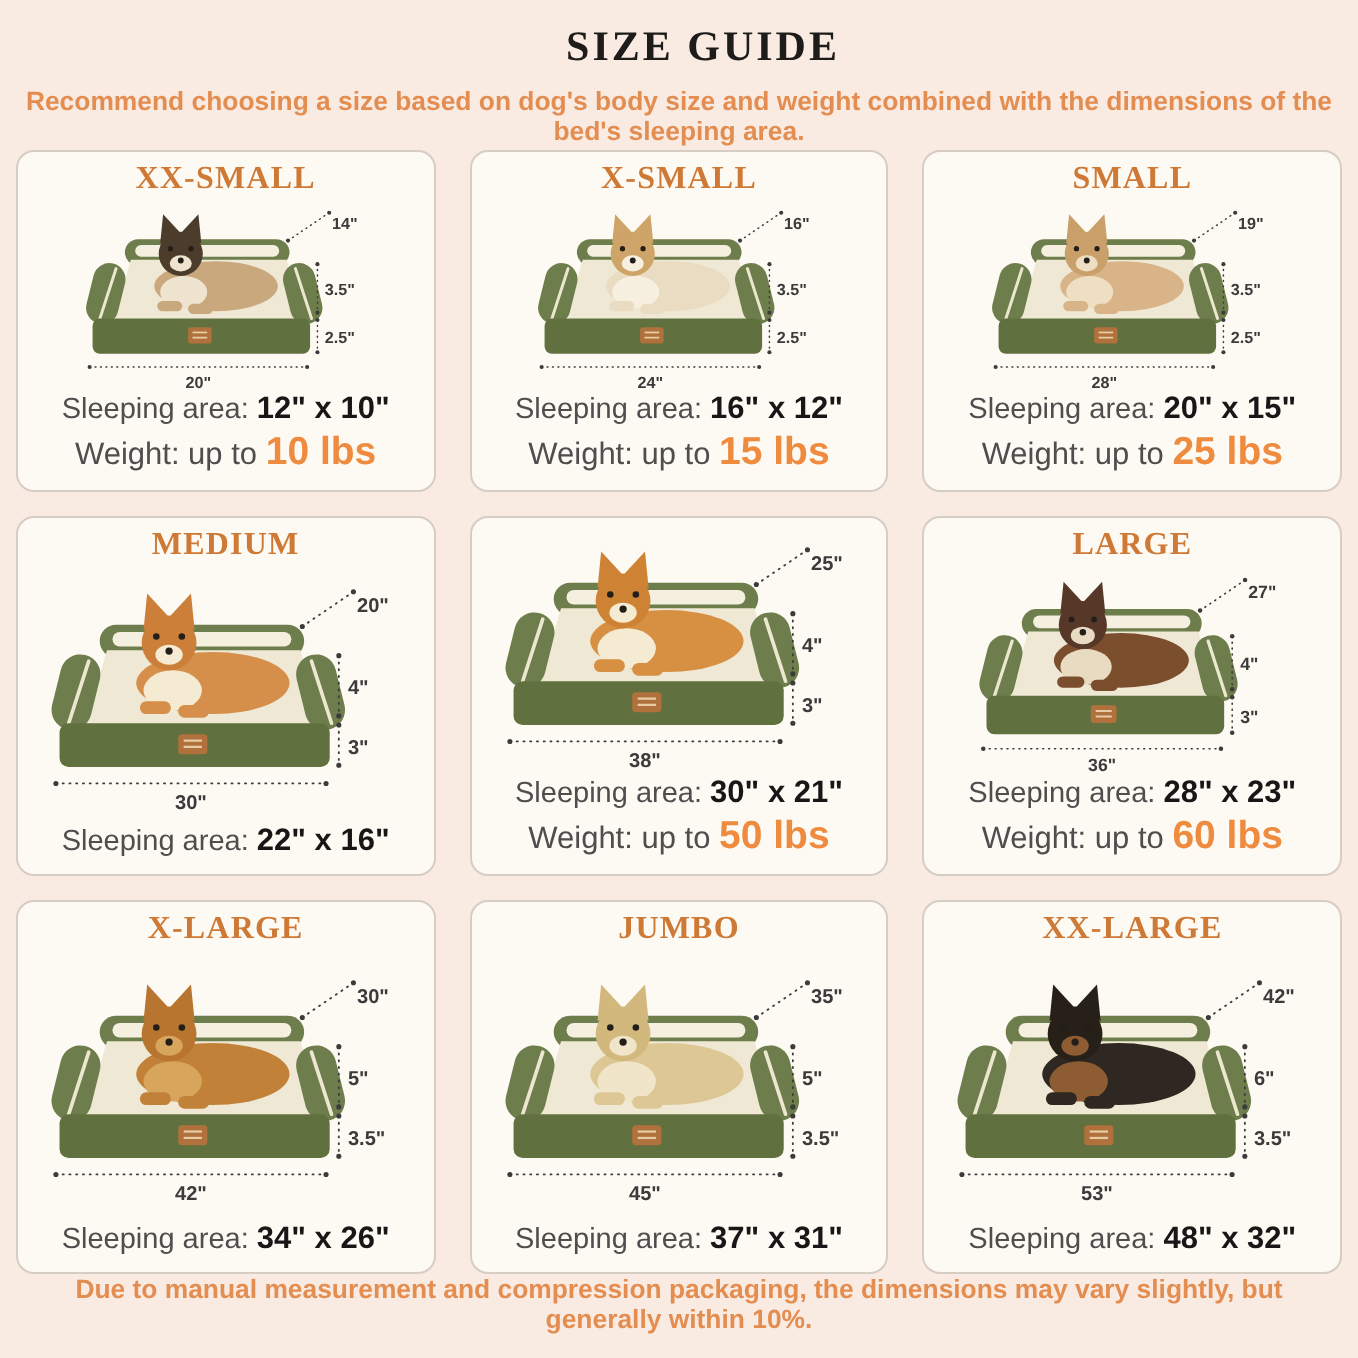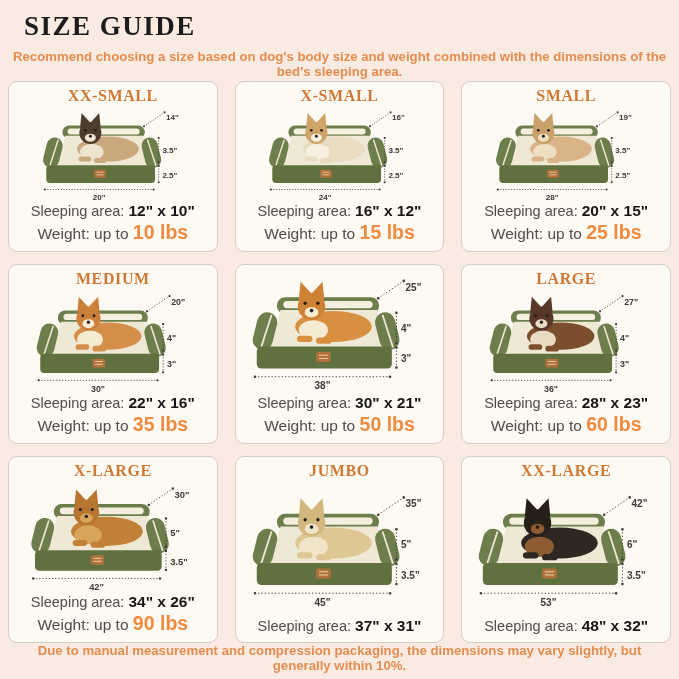--- a/index.html
+++ b/index.html
@@ -5,22 +5,22 @@
   :root{
     --page-bg:#f9ebe2; --card-bg:#fdf9f3; --card-border:#d6cdc5;
     --title-color:#1d1c1a; --accent-orange:#e38d51; --card-title-orange:#ce7a36;
     --weight-orange:#ee8b3e; --text-gray:#4e4e4e; --text-dark:#171717;
     --bed-green:#6e7d4c; --bed-green-dark:#60703e; --bed-cream:#efe8d4;
     --bed-fleece:#f4efdf; --bed-piping:#ece7cf; --dim-color:#3b3b3b;
   }
   *{box-sizing:border-box; margin:0; padding:0;}
   body{font-family:"Liberation Sans", sans-serif; background:#fff;}
   .page{width:679px; height:679px; background:var(--page-bg); overflow:hidden; display:flex; flex-direction:column;}
-  .page-title{font-family:"Liberation Serif", serif; font-size:27px; font-weight:700; letter-spacing:1.5px;
-    color:var(--title-color); text-align:left; margin:11px 0 7px;padding-left:24px;}
+  .page-title{font-family:"Liberation Serif", serif; font-size:21px; font-weight:700; letter-spacing:1.5px;
+    color:var(--title-color); text-align:center; margin:11px 0 7px;padding-left:24px;}
   .page-subtitle{font-size:13.2px; font-weight:700; color:var(--accent-orange); text-align:center; margin:0 10px 2px;}
   .grid{display:grid; grid-template-columns:repeat(3,1fr); grid-template-rows:171px 180px 187px;
     column-gap:17px; row-gap:12px; padding:0 8px;}
   .card{background:var(--card-bg); border:1px solid var(--card-border); border-radius:9px;
     display:flex; flex-direction:column; align-items:center; padding:5px 4px 7px; overflow:hidden;}
   .card-title{font-family:"Liberation Serif", serif; font-size:16px; font-weight:700; letter-spacing:0.6px;
     color:var(--card-title-orange); text-align:center; white-space:nowrap;}
   .card-title .suffix{font-size:12px; letter-spacing:0;}
   .bed-wrap{flex:1; min-height:0; width:100%; display:flex; align-items:center; justify-content:center;}
   .bed-svg{height:100%; max-width:96%; display:block;}
@@ -254,21 +254,20 @@
               <circle cx="167" cy="105" r="1.4"></circle>
           <text x="172" y="99">3"</text>
           <line x1="12" y1="115" x2="160" y2="115"></line>
           <circle cx="12" cy="115" r="1.4"></circle>
               <circle cx="160" cy="115" r="1.4"></circle>
           <text x="86" y="129" text-anchor="middle">30"</text>
         </g>
       </svg>
     </div>
     <div class="line1"><span>Sleeping area:</span> <span class="val">22" x 16"</span></div>
-    <div class="line2"><span>Weight: up to</span> <span class="val">35 lbs</span></div>
   </div>
 
   <div class="card" style="--pet-body: #d78f42; --pet-head: #ce8334; --pet-accent: #f5ead2;">
     <div class="bed-wrap">
       <svg class="bed-svg" viewBox="0 0 210 132">
         <g>
           <rect x="36" y="28" width="112" height="18" rx="9" fill="var(--bed-green)"></rect>
           <rect x="43" y="32" width="98" height="8" rx="4" fill="var(--bed-fleece)"></rect>
           <polygon points="40,42 146,42 157,84 28,84" fill="var(--bed-cream)"></polygon>
         </g>
@@ -421,21 +420,20 @@
               <circle cx="167" cy="105" r="1.4"></circle>
           <text x="172" y="99">3.5"</text>
           <line x1="12" y1="115" x2="160" y2="115"></line>
           <circle cx="12" cy="115" r="1.4"></circle>
               <circle cx="160" cy="115" r="1.4"></circle>
           <text x="86" y="129" text-anchor="middle">42"</text>
         </g>
       </svg>
     </div>
     <div class="line1"><span>Sleeping area:</span> <span class="val">34" x 26"</span></div>
-    <div class="line2"><span>Weight: up to</span> <span class="val">90 lbs</span></div>
   </div>
 
   <div class="card" style="--pet-body: #ddc795; --pet-head: #d3b87e; --pet-accent: #f1e5c9;">
     <div class="card-title"><span>JUMBO</span> <span class="suffix"></span></div>
     <div class="bed-wrap">
       <svg class="bed-svg" viewBox="0 0 210 132">
         <g>
           <rect x="36" y="28" width="112" height="18" rx="9" fill="var(--bed-green)"></rect>
           <rect x="43" y="32" width="98" height="8" rx="4" fill="var(--bed-fleece)"></rect>
           <polygon points="40,42 146,42 157,84 28,84" fill="var(--bed-cream)"></polygon>

